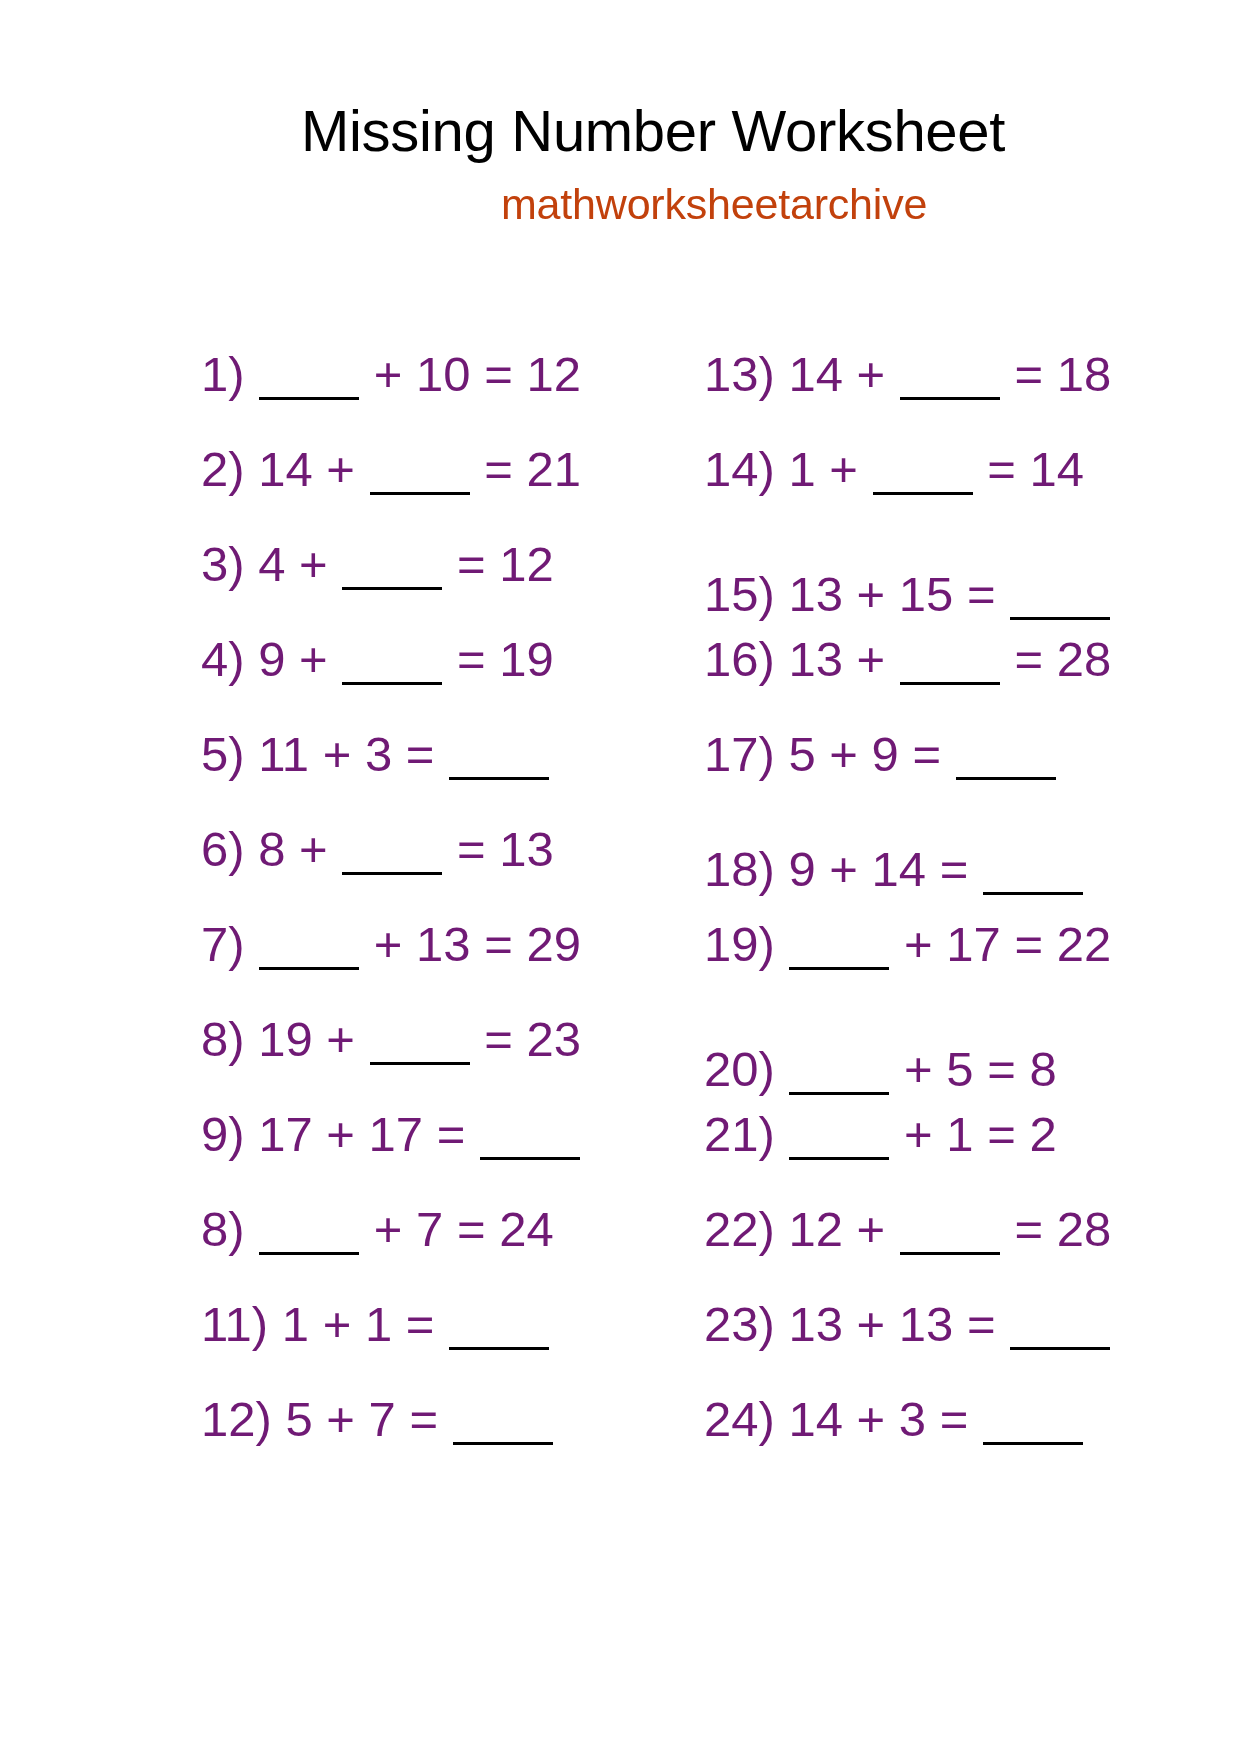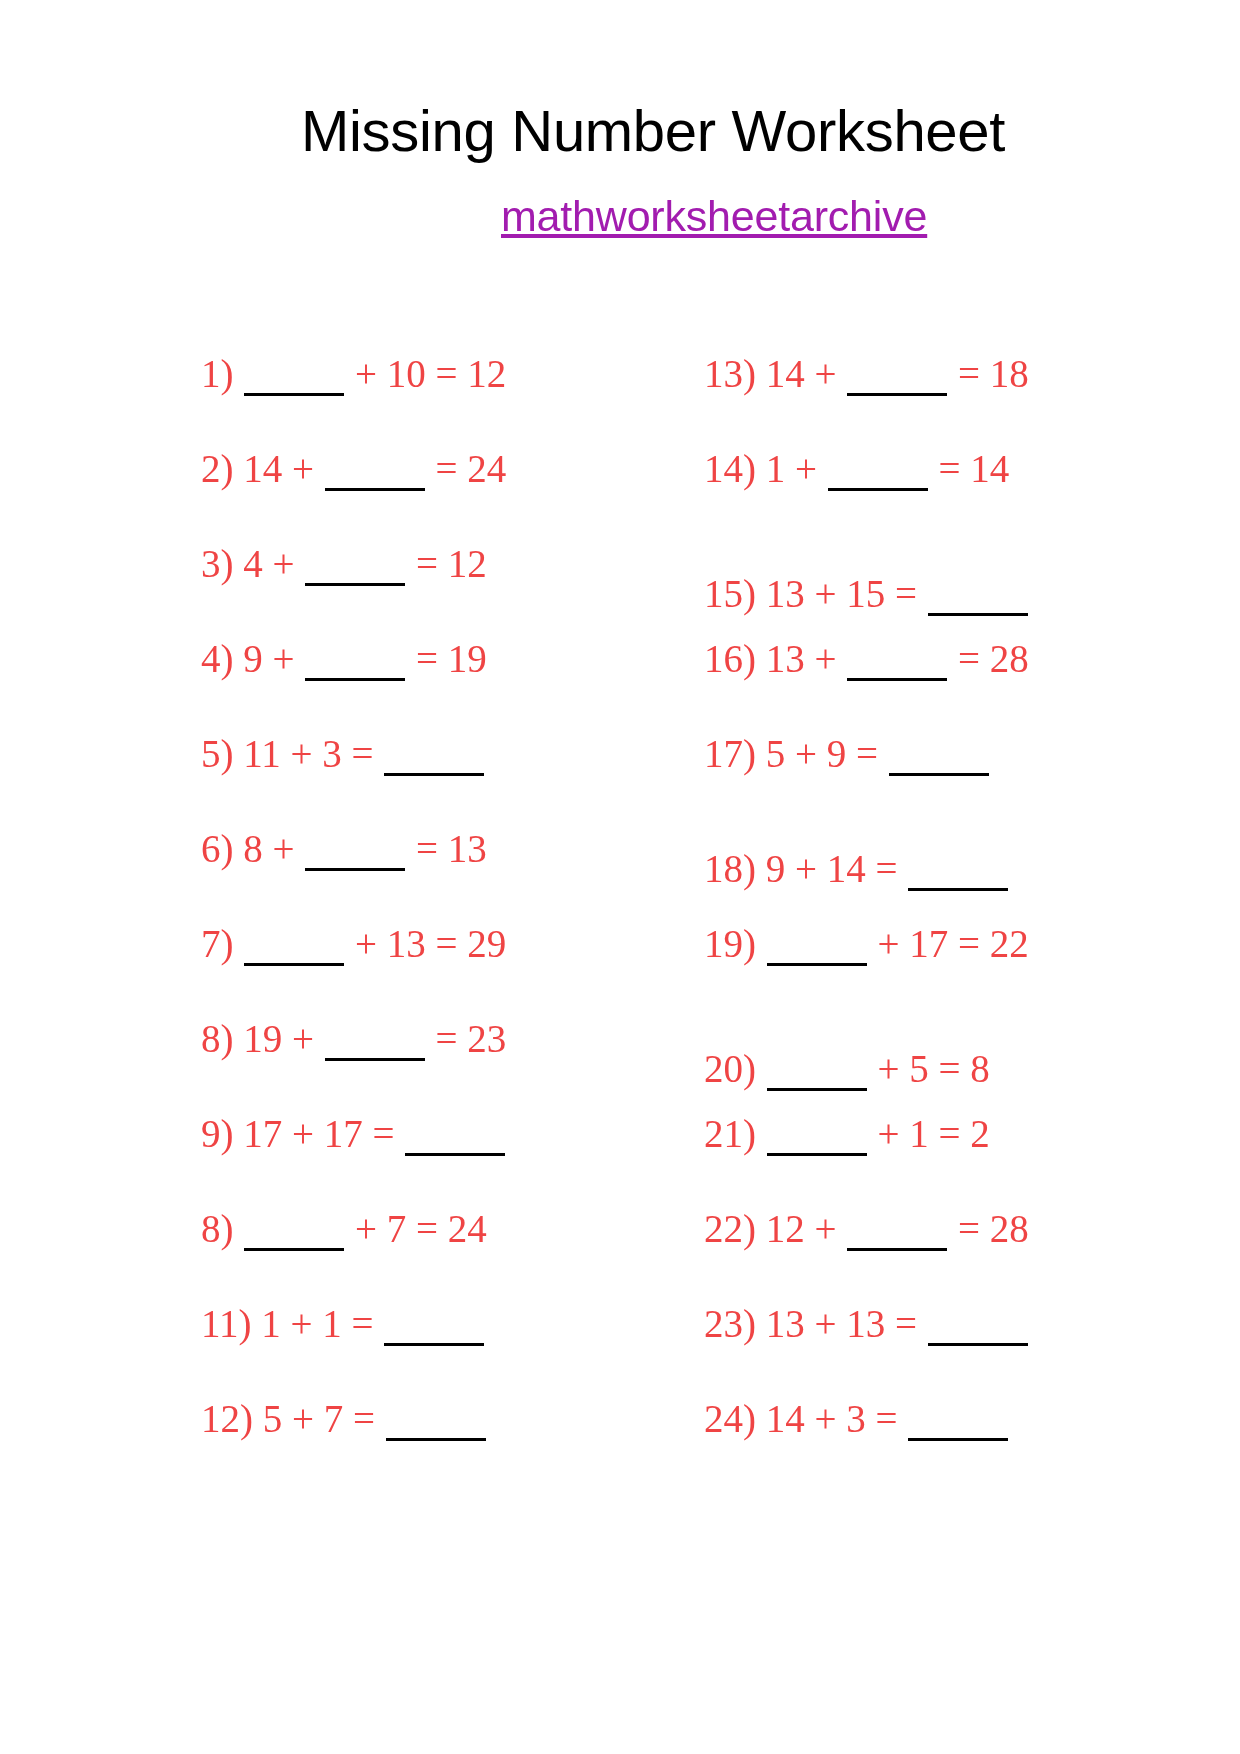--- a/index.html
+++ b/index.html
@@ -28,42 +28,40 @@
       top: 96px;
       font-size: 58px;
       line-height: 70px;
       white-space: nowrap;
       color: #000000;
       letter-spacing: -0.3px;
     }
     .subtitle {
       position: absolute;
       left: 501px;
-      top: 188px;
+      top: 176px;
       font-size: 43px;
       line-height: 56px;
       white-space: nowrap;
-      color: #a21caf;
+      color: #c2410c;
       letter-spacing: -0.2px;
-      text-decoration: underline;
     }
     .column {
       position: absolute;
       top: 0;
     }
     .col-left { left: 201px; }
     .col-right { left: 704px; }
     .problem {
       position: absolute;
       left: 0;
-      font-size: 39px;
+      font-size: 49px;
       line-height: 50px;
       white-space: nowrap;
-      color: #ef4444;
-      font-family: Liberation Serif, serif;
+      color: #701a75;
     }
     .blank {
       display: inline-block;
       width: 100px;
       border-bottom: 3px solid #000000;
       height: 0;
       vertical-align: baseline;
       position: relative;
       top: 9px;
       margin: 0 1px;
@@ -72,21 +70,21 @@
 </head>
 <body>
 
 <div class="page">
 
   <div class="title">Missing Number Worksheet</div>
   <div class="subtitle">mathworksheetarchive</div>
 
   <div class="column col-left">
     <div class="problem" style="top:349px"><span>1)</span> <span class="blank"></span> <span>+ 10 = 12</span></div>
-    <div class="problem" style="top:444px"><span>2)</span> <span>14 +</span> <span class="blank"></span> <span>= 24</span></div>
+    <div class="problem" style="top:444px"><span>2)</span> <span>14 +</span> <span class="blank"></span> <span>= 21</span></div>
     <div class="problem" style="top:539px"><span>3)</span> <span>4 +</span> <span class="blank"></span> <span>= 12</span></div>
     <div class="problem" style="top:634px"><span>4)</span> <span>9 +</span> <span class="blank"></span> <span>= 19</span></div>
     <div class="problem" style="top:729px"><span>5)</span> <span>11 + 3 =</span> <span class="blank"></span></div>
     <div class="problem" style="top:824px"><span>6)</span> <span>8 +</span> <span class="blank"></span> <span>= 13</span></div>
     <div class="problem" style="top:919px"><span>7)</span> <span class="blank"></span> <span>+ 13 = 29</span></div>
     <div class="problem" style="top:1014px"><span>8)</span> <span>19 +</span> <span class="blank"></span> <span>= 23</span></div>
     <div class="problem" style="top:1109px"><span>9)</span> <span>17 + 17 =</span> <span class="blank"></span></div>
     <div class="problem" style="top:1204px"><span>8)</span> <span class="blank"></span> <span>+ 7 = 24</span></div>
     <div class="problem" style="top:1299px"><span>11)</span> <span>1 + 1 =</span> <span class="blank"></span></div>
     <div class="problem" style="top:1394px"><span>12)</span> <span>5 + 7 =</span> <span class="blank"></span></div>

